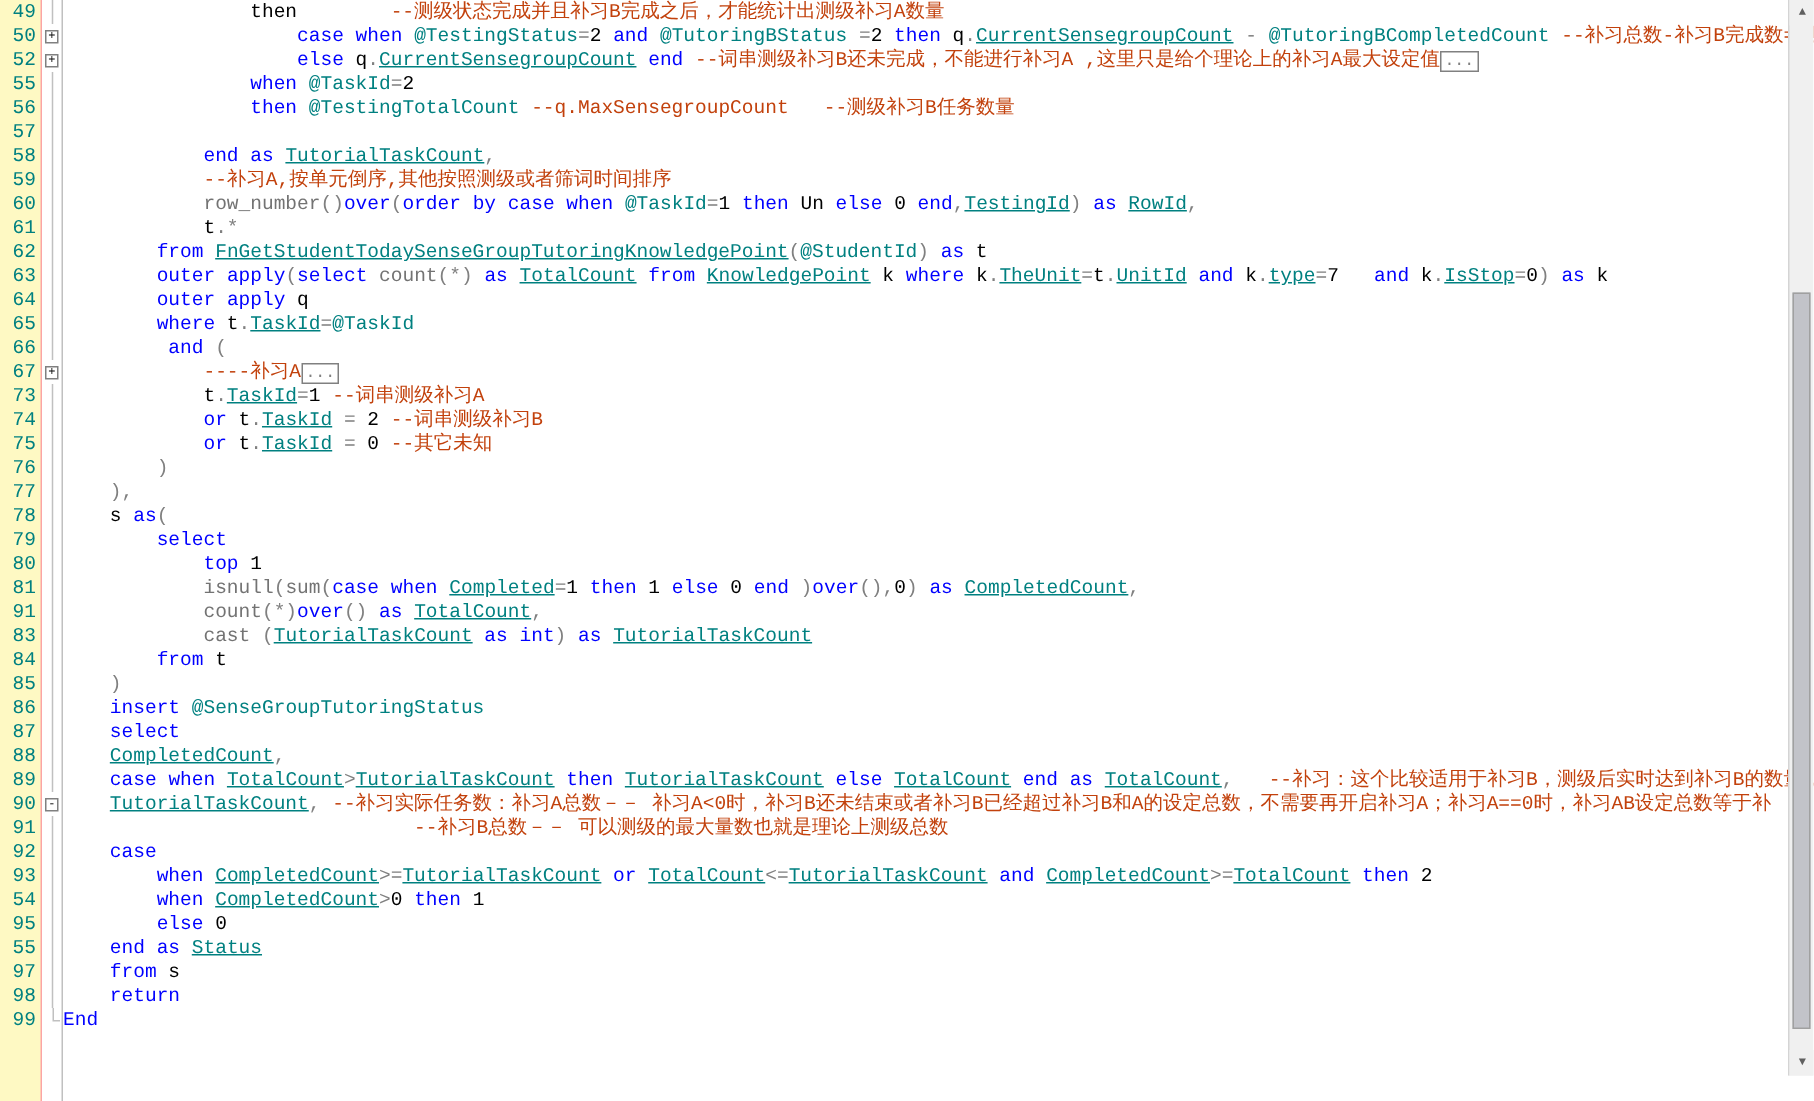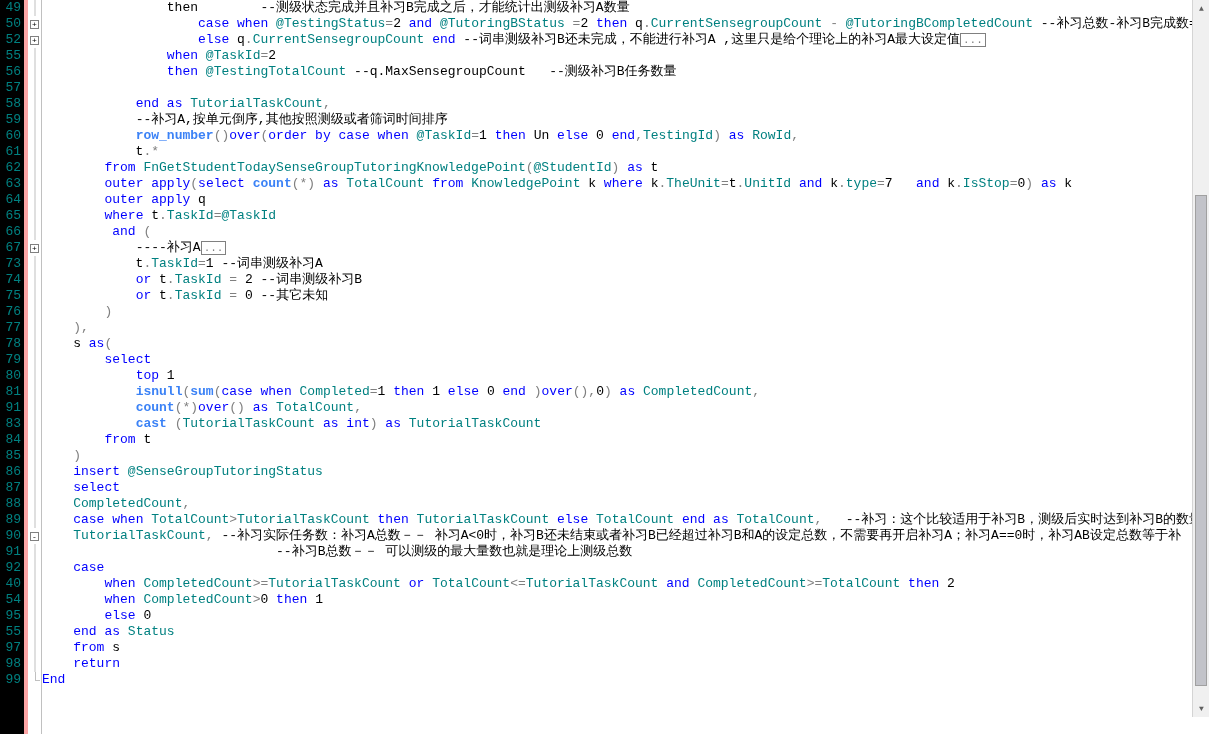--- a/index.html
+++ b/index.html
@@ -11,22 +11,22 @@
   width: 1209px;
   height: 734px;
   position: relative;
 }
 .editor {
   display: flex;
   width: 100%;
   height: 100%;
 }
 .gutter {
-  background: #000000;
-  border-right: 4px solid #fca5a5;
+  background: #fef9c3;
+  border-right: 1px solid #fca5a5;
   width: 28px;
   text-align: right;
   color: #008080;
   padding-right: 3px;
   flex-shrink: 0;
 }
 .gutter-line { height: 16px; line-height: 16px; }
 .fold-col {
   width: 14px;
   border-right: 1px solid #c0c0c0;
@@ -68,25 +68,25 @@
 }
 .code {
   flex: 1;
   overflow: hidden;
   white-space: pre;
   line-height: 16px;
   position: relative;
 }
 .code-line { height: 16px; }
 .kw { color: #0000ff; }
-.func { color: #3b82f6; font-weight: bold; }
+.func { color: #737373; }
 .num { color: #000; }
-.comment { color: #000000; }
+.comment { color: #c2410c; }
 .op { color: #808080; }
-.ident { color: #008080; }
+.ident { color: #008080; text-decoration: underline; }
 .var { color: #008080; }
 .collapsed-box {
   border: 1px solid #808080;
   padding: 0 2px;
   font-size: 11px;
   background: #fff;
   color: #808080;
 }
 .scrollbar {
   position: absolute;
@@ -143,21 +143,21 @@
       <div class="gutter-line">83</div>
       <div class="gutter-line">84</div>
       <div class="gutter-line">85</div>
       <div class="gutter-line">86</div>
       <div class="gutter-line">87</div>
       <div class="gutter-line">88</div>
       <div class="gutter-line">89</div>
       <div class="gutter-line">90</div>
       <div class="gutter-line">91</div>
       <div class="gutter-line">92</div>
-      <div class="gutter-line">40</div>
+      <div class="gutter-line">93</div>
       <div class="gutter-line">54</div>
       <div class="gutter-line">95</div>
       <div class="gutter-line">55</div>
       <div class="gutter-line">97</div>
       <div class="gutter-line">98</div>
       <div class="gutter-line">99</div>
     </div>
   <div class="fold-col" id="foldcol">
       <div class="fold-cell">
         <div class="fold-line"></div>

